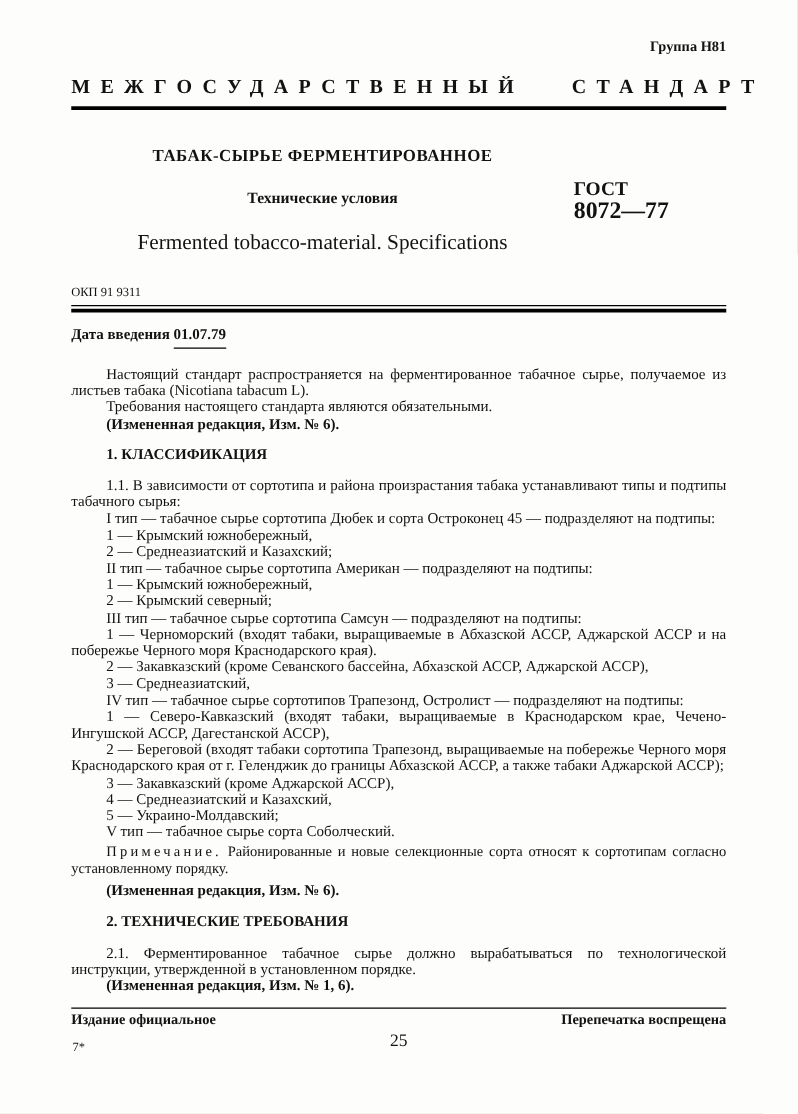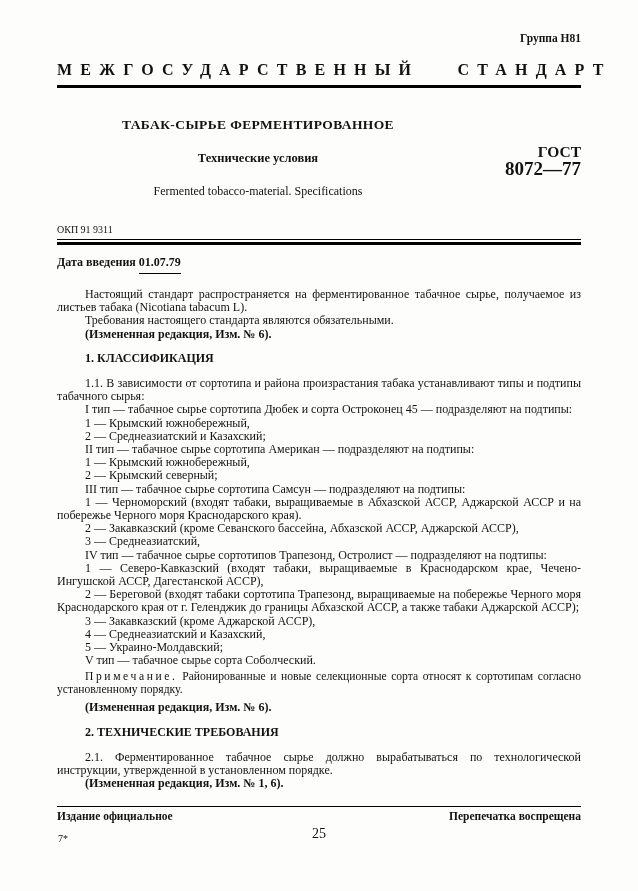--- a/index.html
+++ b/index.html
@@ -29,22 +29,22 @@
     word-spacing:26px;
     white-space:nowrap;
     text-align:left;
   }
   .header-rule { margin-top:6px; border-top:3.5px solid #000; }
 
   .title-row { display:flex; margin-top:29px; }
   .title-col { flex:1 1 auto; text-align:center; }
   .doc-title { font-weight:bold; font-size:13.5px; letter-spacing:0.4px; }
   .doc-subtitle { margin-top:18px; font-weight:bold; font-size:12.5px; }
-  .doc-title-en { margin-top:18px; font-size:12px; }
-  .gost-col { flex:0 0 122px; text-align:right; padding-top:26px; }
+  .doc-title-en { margin-top:18px; font-size:17px; }
+  .gost-col { flex:0 0 122px; text-align:left; padding-top:26px; }
   .gost-label { font-weight:bold; font-size:15.5px; line-height:17px; }
   .gost-number { font-weight:bold; font-size:19px; line-height:17px; }
 
   .okp { margin-top:25px; font-size:10px; }
   .rule-thin  { margin-top:4px; border-top:1.5px solid #000; }
   .rule-thick { margin-top:2px; border-top:3px solid #000; }
 
   .date-line { margin-top:10px; text-align:left; font-weight:bold; font-size:12px; }
   .date-value { display:inline-block; border-bottom:1.5px solid #000; padding-bottom:3px; }
 

